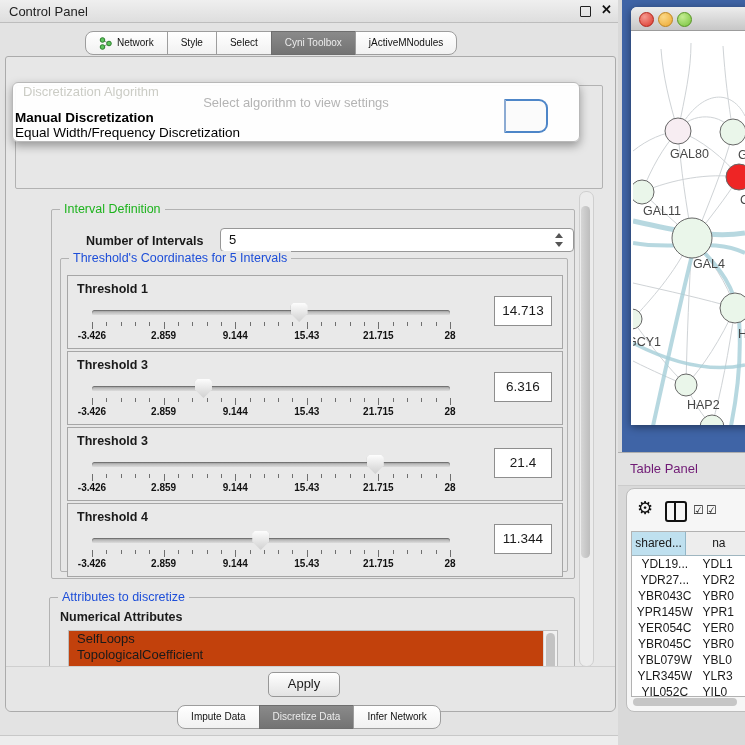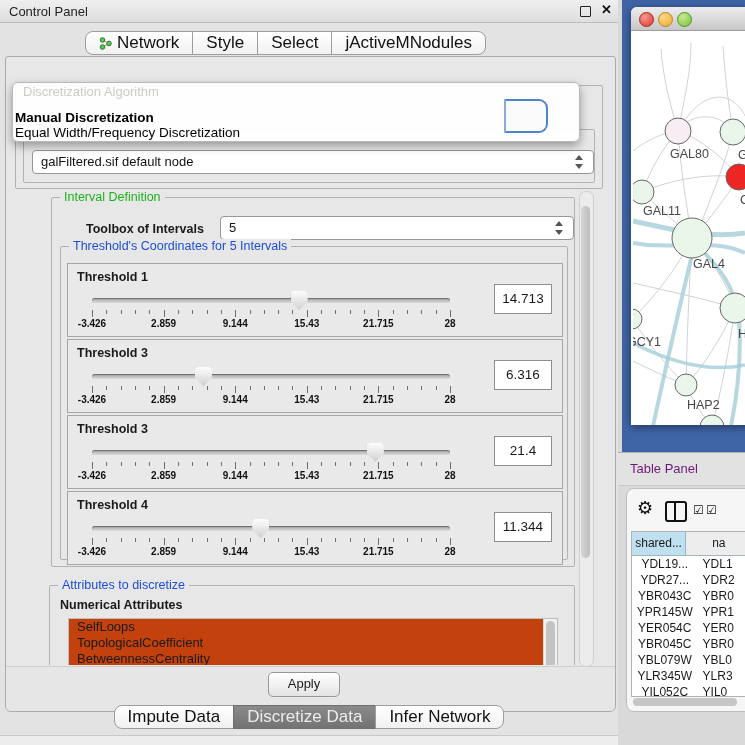--- a/index.html
+++ b/index.html
@@ -7,37 +7,37 @@
        font-family:"Liberation Sans",sans-serif;color:#1a1a1a;}
   
   .cp{position:absolute;left:0;top:0;width:618px;height:745px;}
   .cp-titlebar{position:absolute;left:0;top:0;width:100%;height:22px;background:linear-gradient(#efefef,#dedede);
        border-bottom:1px solid #bdbdbd;}
   .cp-title{position:absolute;left:9px;top:4px;font-size:13px;color:#222;}
   .wbtn-sq{position:absolute;right:27px;top:6px;width:9px;height:9px;border:1.5px solid #222;border-radius:1px;}
   .wbtn-x{position:absolute;right:6px;top:2px;font-size:13px;font-weight:bold;color:#111;}
   .tabs-row{position:absolute;left:85px;top:31px;display:flex;}
   .tab{background:linear-gradient(#ffffff,#f1f1f1);border:1px solid #9d9d9d;margin-left:-1px;
-       font-size:17px;line-height:22px;padding:0 13px;white-space:nowrap;display:flex;align-items:center;gap:5px;color:#111;}
+       font-size:10px;line-height:22px;padding:0 13px;white-space:nowrap;display:flex;align-items:center;gap:5px;color:#111;}
   .tab:first-child{border-radius:8px 0 0 8px;margin-left:0;}
   .tab:last-child{border-radius:0 8px 8px 0;}
   .tab.sel{background:linear-gradient(#8a8a8a,#737373);color:#ececec;border-color:#6e6e6e;}
   .main-panel{position:absolute;left:5px;top:56px;width:609px;height:654px;background:#e7e7e7;
        border:1px solid #ababab;border-radius:3px 3px 6px 6px;}
   .group{position:absolute;border:1px solid #b2b2b2;border-radius:2px;}
   .gtitle{position:absolute;top:-8px;left:8px;background:#e7e7e7;padding:0 4px;font-size:12.5px;white-space:nowrap;}
   .gtitle.green{color:#1db31d;}
   .gtitle.blue{color:#1d4ed8;}
   .combo{position:absolute;background:#fff;border:1px solid #979797;border-radius:4px;font-size:13px;
        line-height:21px;padding-left:8px;color:#111;}
   .stepper{position:absolute;right:9px;top:4px;width:9px;height:14px;}
   .stepper:before,.stepper:after{content:"";position:absolute;left:0;border-left:4.5px solid transparent;border-right:4.5px solid transparent;}
   .stepper:before{top:0;border-bottom:5px solid #555;}
   .stepper:after{bottom:0;border-top:5px solid #555;}
-  .viewport{position:absolute;left:9px;top:134px;width:562px;height:474px;overflow:hidden;}
+  .viewport{position:absolute;left:9px;top:146px;width:562px;height:474px;overflow:hidden;}
   .vsb{position:absolute;left:573px;top:134px;width:13px;height:474px;background:#ececec;border:1px solid #cfcfcf;border-radius:7px;}
   .vsb-thumb{position:absolute;left:1px;top:14px;width:9px;height:352px;background:linear-gradient(90deg,#d6d6d6,#bdbdbd);border-radius:5px;}
   .noi-label{position:absolute;left:34px;top:24px;font-size:12.5px;font-weight:bold;}
   
   .thr-panel{position:absolute;left:6px;width:494px;height:72px;border:1px solid #a6a6a6;background:#e9e9e9;}
   .thr-label{position:absolute;left:9px;top:6px;font-size:12.5px;font-weight:bold;}
   .tzone{position:absolute;left:24px;right:112px;top:30px;height:34px;}
   .strack{position:absolute;left:0;right:0;top:4px;height:5px;border-radius:3px;
        background:linear-gradient(#a2a2a2,#dcdcdc);box-shadow:inset 0 1px 1px rgba(0,0,0,.35);}
   .thumb{position:absolute;top:-3px;width:17px;height:19px;margin-left:-8px;
@@ -119,42 +119,38 @@
         <circle cx="10" cy="6.5" r="2.3" fill="#5cc45c" stroke="#2c7d2c"></circle>
       </svg>
       <span>Network</span>
     </div>
     <div class="tab">
         <span>Style</span>
       </div>
     <div class="tab">
         <span>Select</span>
       </div>
+    <div class="tab sel">
+        <span>Cyni Toolbox</span>
+      </div>
     <div class="tab">
         <span>jActiveMNodules</span>
       </div>
   </div>
 
   <div class="main-panel">
 
     <div class="group" style="left:9px;top:28px;width:586px;height:102px;"></div>
 
-    <div class="group" style="left:17px;top:72px;width:570px;height:52px;">
-      <span class="gtitle">Table Data</span>
-      <div class="combo" style="left:8px;top:20px;width:552px;height:22px;">
-        <span>galFiltered.sif default node</span>
-        <span class="stepper"></span>
-      </div>
-    </div>
 
     <div class="viewport">
 
       <div class="group" style="left:36px;top:6px;width:522px;height:368px;background:#e7e7e7;">
         <span class="gtitle green">Interval Definition</span>
-        <span class="noi-label">Toolbox of Intervals</span>
+        <span class="noi-label">Number of Intervals</span>
         <div class="combo" style="left:168px;top:18px;width:344px;height:22px;">
           <span>5</span>
           <span class="stepper"></span>
         </div>
         <div class="group" style="left:8px;top:48px;width:506px;height:312px;">
           <span class="gtitle blue">Threshold's Coordinates for 5 Intervals</span>
           <div>
               <div class="thr-panel" style="top: 16px;">
                 <div class="thr-label">Threshold 1</div>
                 <div class="tzone">
@@ -355,20 +351,21 @@
         <span>Infer Network</span>
       </div>
   </div>
   <div class="hline"></div>
   <div class="below"></div>
 </div>
 
 <div class="popup">
   <span class="ghost">Discretization Algorithm</span>
   <div class="focus-frag"></div>
+  <div class="pop-ph">Select algorithm to view settings</div>
   <div class="pop-o1">Manual Discretization</div>
   <div class="pop-o2">Equal Width/Frequency Discretization</div>
 </div>
 
 <div class="rp">
   <div class="net-block">
     <div class="mac-window">
       <div class="mac-titlebar">
         <span class="light red"></span>
         <span class="light yellow"></span>

